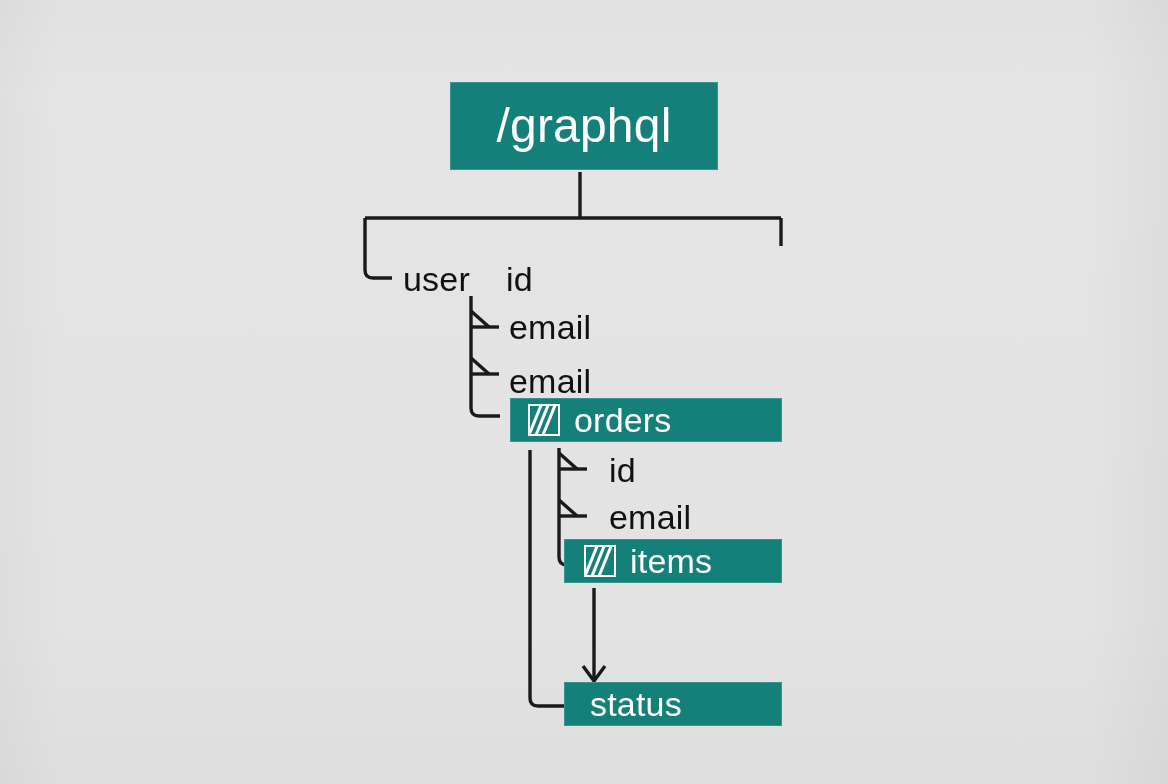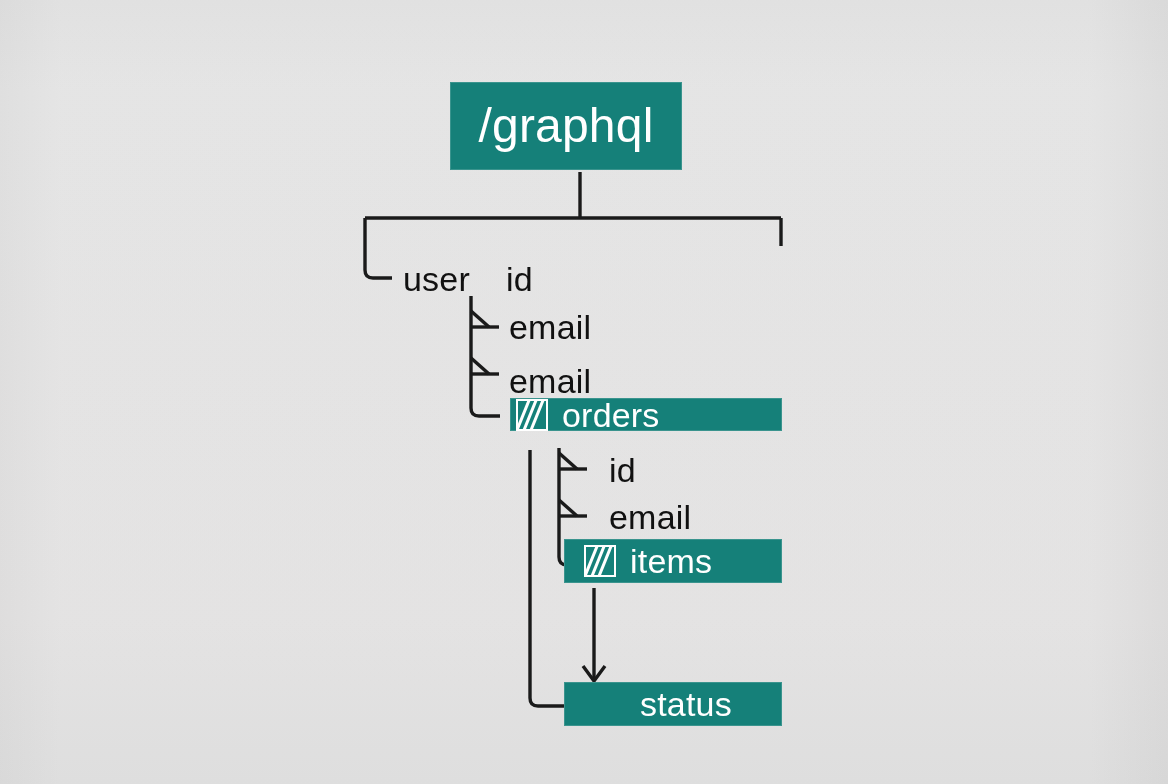--- a/index.html
+++ b/index.html
@@ -110,33 +110,33 @@
       <path d="M559,516 L587,516"></path>
       <path d="M559,500 L577,516"></path>
 
       <path d="M530,450 L530,698 Q530,706 538,706 L566,706"></path>
 
       <path d="M594,588 L594,680"></path>
       <path d="M583,666 L594,681 L605,666"></path>
     </g>
   </svg>
 
-  <div class="bar root" style="left:450px;top:82px;width:232px;height:88px;">
+  <div class="bar root" style="left:450px;top:82px;width:268px;height:88px;">
     <span class="bar-text">/graphql</span>
   </div>
 
   <div class="node label" style="left:403px;top:262px;">user</div>
 
   <div class="node label" style="left:506px;top:262px;">id</div>
 
   <div class="node label" style="left:509px;top:310px;">email</div>
 
   <div class="node label" style="left:509px;top:358px;margin-top:6px;">email</div>
 
-  <div class="bar" style="left:510px;top:398px;width:272px;height:33px;padding-left:6px;">
+  <div class="bar" style="left:510px;top:398px;width:272px;height:44px;padding-left:18px;">
     <span class="array-icon">
       <i></i>
         <i></i>
         <i></i>
     </span>
     <span class="bar-text">orders</span>
   </div>
 
   <div class="node label" style="left:609px;top:453px;">id</div>
 
@@ -146,17 +146,17 @@
     <span class="array-icon">
       <i></i>
         <i></i>
         <i></i>
     </span>
     <span class="bar-text">items</span>
   </div>
 
 
 
-  <div class="bar" style="left:564px;top:682px;width:218px;height:44px;padding-left:76px;">
+  <div class="bar" style="left:564px;top:682px;width:218px;height:44px;padding-left:26px;">
     <span class="bar-text">status</span>
   </div>
 
 </div>
 
 </body></html>

